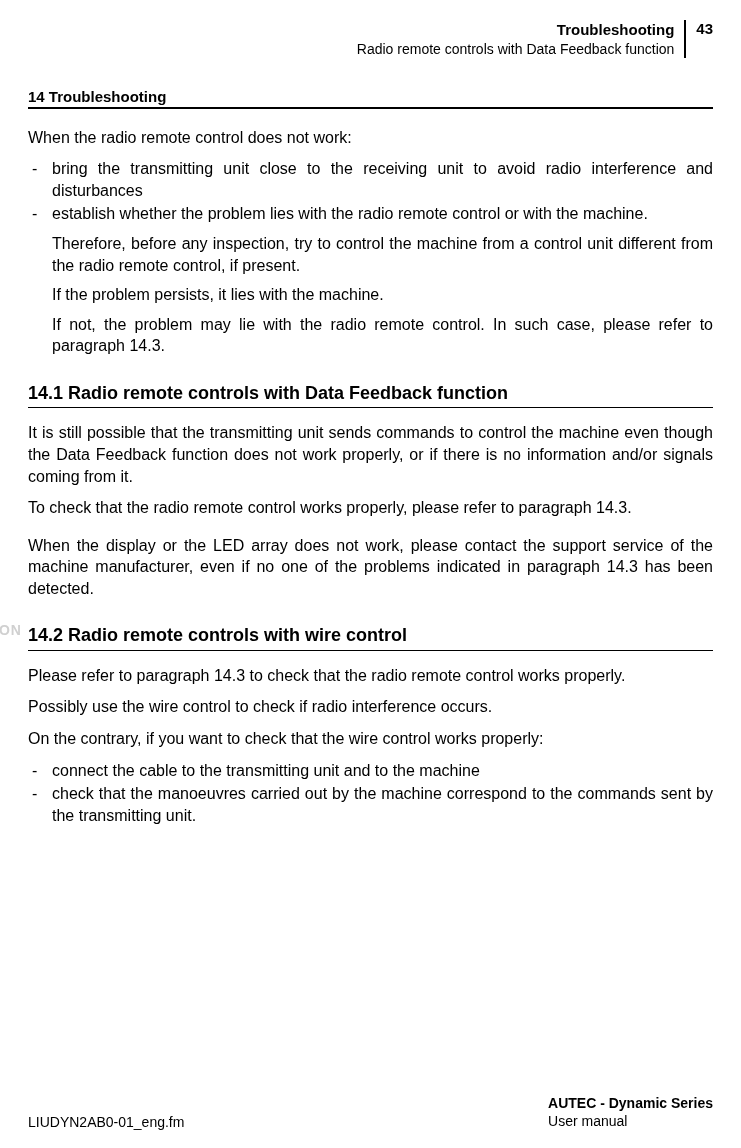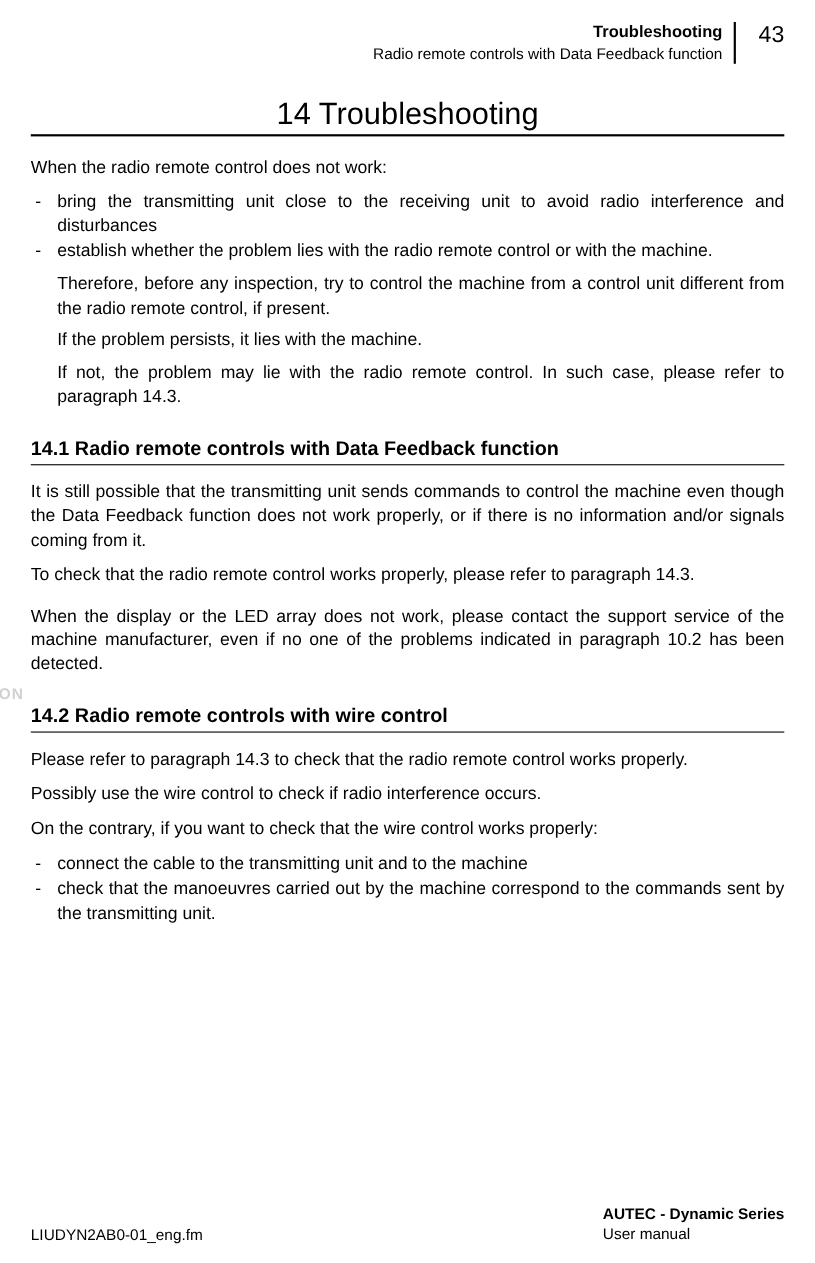--- a/index.html
+++ b/index.html
@@ -28,31 +28,30 @@
   .header-text {
     text-align: right;
     padding-right: 10px;
     border-right: 2px solid #000;
     font-size: 15px;
     line-height: 1.3;
   }
   .header-text .h-title { font-weight: bold; }
   .header-text .h-sub { font-size: 14px; }
   .page-num {
-    font-weight: normal;
-    font-size: 21px;
-    padding-left: 21px;
+    font-weight: bold;
+    font-size: 15px;
+    padding-left: 10px;
   }
   h1.section {
-    font-size: 28px;
-    font-weight: normal;
+    font-size: 15px;
+    font-weight: bold;
     border-bottom: 2px solid #000;
     padding-bottom: 2px;
     margin: 0 0 18px 0;
-    text-align: center;
   }
   h2.subsection {
     font-size: 18px;
     font-weight: bold;
     border-bottom: 1.5px solid #000;
     padding-bottom: 2px;
     margin: 24px 0 14px 0;
   }
   .body-text {
     font-size: 16px;
@@ -143,21 +142,21 @@
         <span>establish whether the problem lies with the radio remote control or with the machine.</span>
         <div class="li-sub">Therefore, before any inspection, try to control the machine from a control unit different from the radio remote control, if present.</div>
         <div class="li-sub">If the problem persists, it lies with the machine.</div>
         <div class="li-sub">If not, the problem may lie with the radio remote control. In such case, please refer to paragraph 14.3.</div>
       </li>
     </ul>
 
     <h2 class="subsection">14.1 Radio remote controls with Data Feedback function</h2>
     <div class="body-block">It is still possible that the transmitting unit sends commands to control the machine even though the Data Feedback function does not work properly, or if there is no information and/or signals coming from it.</div>
     <div class="body-block">To check that the radio remote control works properly, please refer to paragraph 14.3.</div>
-    <div class="body-block" style="margin-top:16px;">When the display or the LED array does not work, please contact the support service of the machine manufacturer, even if no one of the problems indicated in paragraph 10.2 has been detected.</div>
+    <div class="body-block" style="margin-top:16px;">When the display or the LED array does not work, please contact the support service of the machine manufacturer, even if no one of the problems indicated in paragraph 14.3 has been detected.</div>
 
     <h2 class="subsection">14.2 Radio remote controls with wire control</h2>
     <div class="body-block">Please refer to paragraph 14.3 to check that the radio remote control works properly.</div>
     <div class="body-block">Possibly use the wire control to check if radio interference occurs.</div>
     <div class="body-block">On the contrary, if you want to check that the wire control works properly:</div>
     <ul class="dash">
       <li><span>connect the cable to the transmitting unit and to the machine</span></li>
       <li><span>check that the manoeuvres carried out by the machine correspond to the commands sent by the transmitting unit.</span></li>
     </ul>
   </div>

